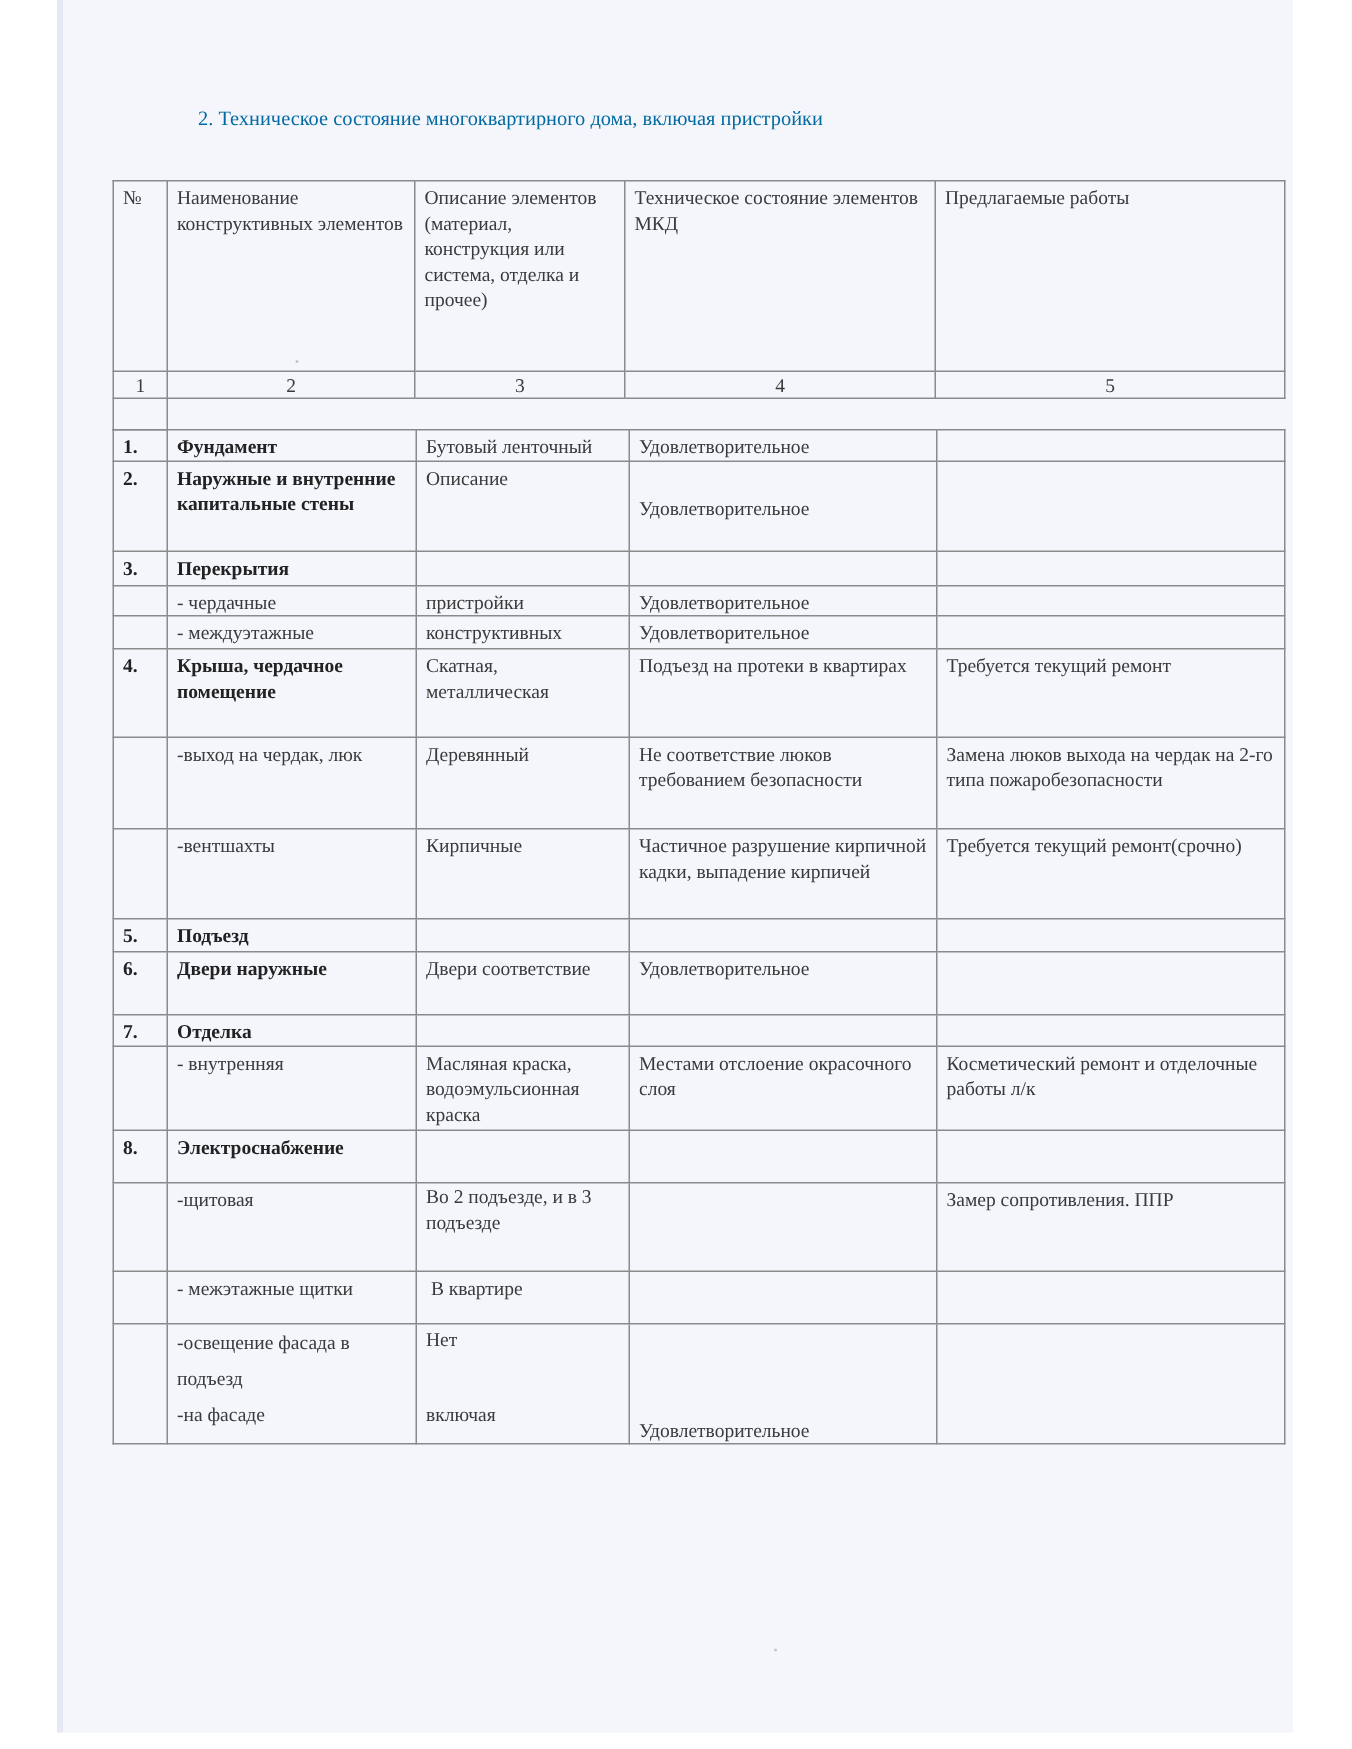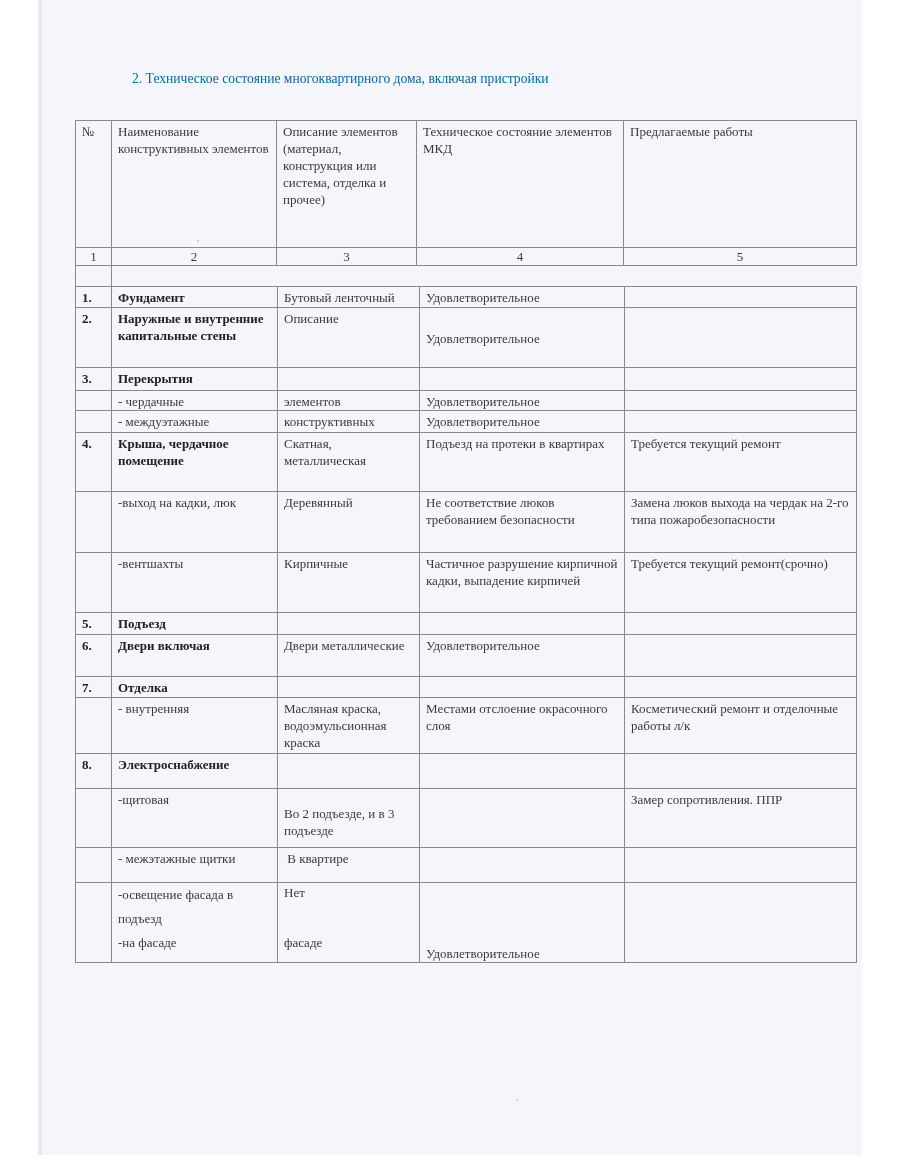--- a/index.html
+++ b/index.html
@@ -86,21 +86,21 @@
     <td class="b">3.</td>
     <td class="b">Перекрытия</td>
     <td></td>
     <td></td>
     <td></td>
   </tr>
 
   <tr style="height:20px">
     <td></td>
     <td>- чердачные</td>
-    <td>элементов</td>
+    <td>пристройки</td>
     <td>Удовлетворительное</td>
     <td></td>
   </tr>
 
   <tr style="height:22px">
     <td></td>
     <td>- междуэтажные</td>
     <td>конструктивных</td>
     <td>Удовлетворительное</td>
     <td></td>
@@ -109,21 +109,21 @@
   <tr style="height:59px">
     <td class="b">4.</td>
     <td class="b lh20">Крыша, чердачное помещение</td>
     <td class="lh20">Скатная, металлическая</td>
     <td class="lh20">Подъезд на протеки в квартирах</td>
     <td>Требуется текущий ремонт</td>
   </tr>
 
   <tr style="height:61px">
     <td></td>
-    <td class="lh20">-выход на кадки, люк</td>
+    <td class="lh20">-выход на чердак, люк</td>
     <td>Деревянный</td>
     <td class="lh20">Не соответствие люков требованием безопасности</td>
     <td class="lh20">Замена люков выхода на чердак на 2-го типа пожаробезопасности</td>
   </tr>
 
   <tr style="height:60px">
     <td></td>
     <td>-вентшахты</td>
     <td>Кирпичные</td>
     <td class="lh20">Частичное разрушение кирпичной кадки, выпадение кирпичей</td>
@@ -134,22 +134,22 @@
     <td class="b">5.</td>
     <td class="b">Подъезд</td>
     <td></td>
     <td></td>
     <td></td>
   </tr>
 
 
   <tr style="height:42px">
     <td class="b">6.</td>
-    <td class="b">Двери включая</td>
-    <td class="lh20">Двери металлические</td>
+    <td class="b">Двери наружные</td>
+    <td class="lh20">Двери соответствие</td>
     <td>Удовлетворительное</td>
     <td></td>
   </tr>
 
   <tr style="height:21px">
     <td class="b">7.</td>
     <td class="b">Отделка</td>
     <td></td>
     <td></td>
     <td></td>
@@ -168,42 +168,42 @@
     <td class="b">8.</td>
     <td class="b">Электроснабжение</td>
     <td></td>
     <td></td>
     <td></td>
   </tr>
 
   <tr style="height:59px">
     <td></td>
     <td>-щитовая</td>
-    <td class="lh35" style="padding-top:16px">Во 2 подъезде, и в 3 подъезде</td>
+    <td class="lh35" style="padding-top:0">Во 2 подъезде, и в 3 подъезде</td>
     <td></td>
     <td>Замер сопротивления. ППР</td>
   </tr>
 
   <tr style="height:35px">
     <td></td>
     <td>- межэтажные щитки</td>
     <td style="white-space:pre"> В квартире</td>
     <td></td>
     <td></td>
   </tr>
 
   <tr style="height:80px">
     <td></td>
     <td style="line-height:24px; padding-top:0">
       <div>-освещение фасада в подъезд</div>
       <div>-на фасаде</div>
     </td>
     <td style="padding-top:0">
       <div style="line-height:20px">Нет</div>
-      <div style="margin-top:31px">фасаде</div>
+      <div style="margin-top:31px">включая</div>
     </td>
     <td class="bottom">Удовлетворительное</td>
     <td></td>
   </tr>
 </tbody>
   </table>
 
 <div class="dot" style="left:197px; top:240px;"></div>
 <div class="dot" style="left:516px; top:1099px;"></div>
 

